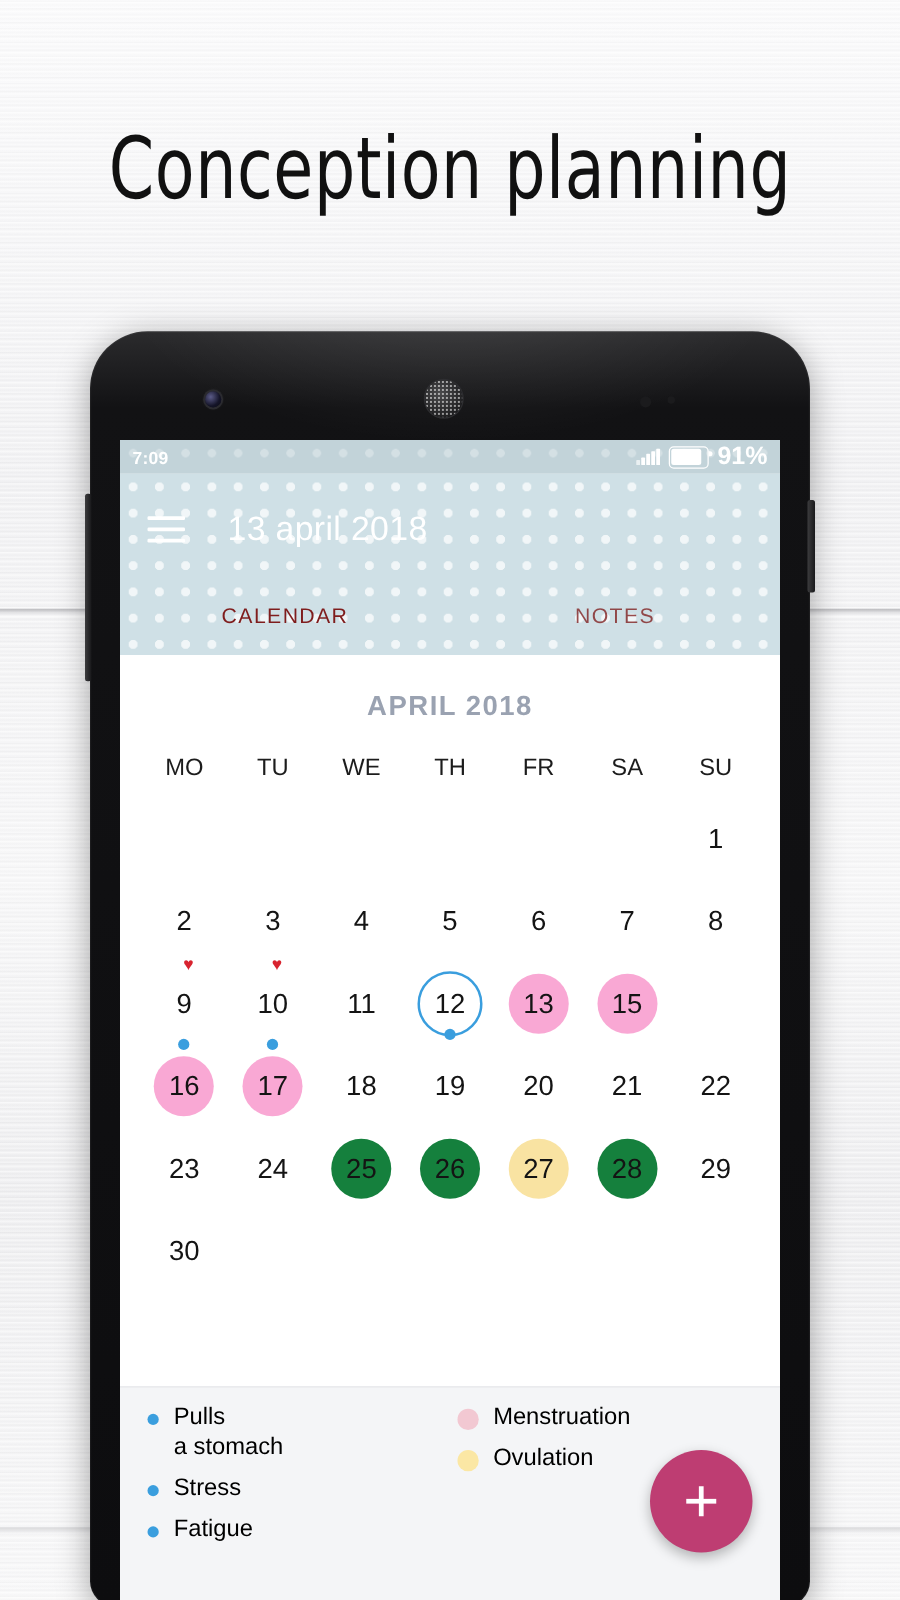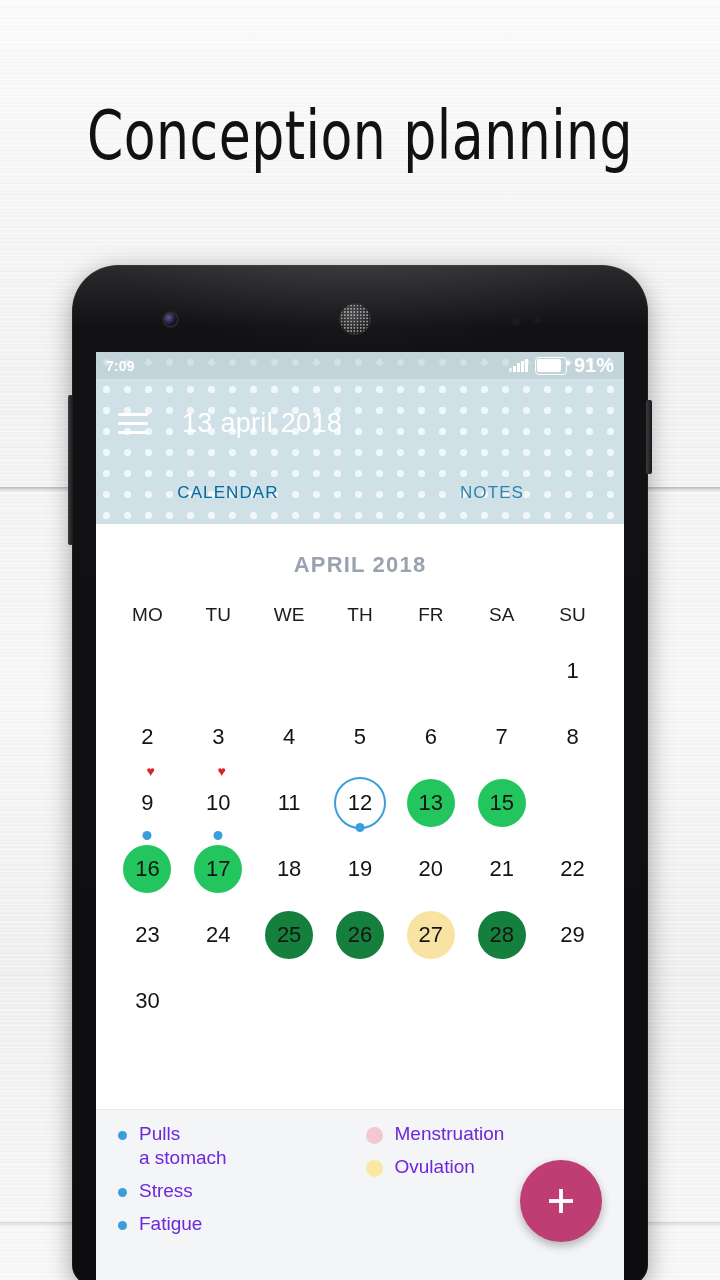--- a/index.html
+++ b/index.html
@@ -196,21 +196,21 @@
     letter-spacing: .3px;
   }
   .tabs {
     position: relative; z-index: 2;
     display: flex;
     height: 52px;
   }
   .tab {
     flex: 1;
     display: flex; align-items: center; justify-content: center;
-    color: #0369a1;
+    color: #7f1d1d;
     font-size: 17px;
     letter-spacing: 1.1px;
     cursor: pointer;
   }
   .tab.inactive { opacity: .78; }
 
   
   .calendar-card {
     background: #ffffff;
     padding: 0 16px;
@@ -243,21 +243,21 @@
   .day-circle {
     width: 48px; height: 48px;
     border-radius: 50%;
     display: flex; align-items: center; justify-content: center;
     font-size: 22px;
     color: #141414;
     position: relative;
     cursor: pointer;
   }
   .day-circle.empty { cursor: default; }
-  .day-circle.menstruation { background: #22c55e; }
+  .day-circle.menstruation { background: #f9a8d4; }
   .day-circle.ovulation-light { background: #15803d; }
   .day-circle.ovulation-strong { background: #f9e3a2; }
   .day-circle.selected { border: 2.2px solid #3a9ede; }
   .marker-heart {
     position: absolute;
     top: -15px; left: 50%;
     transform: translateX(-10%);
     color: #d8232f;
     font-size: 14px;
     line-height: 1;
@@ -303,21 +303,21 @@
     margin-top: 9px;
   }
   .legend-dot.big {
     width: 17px; height: 17px;
     margin-top: 5px;
   }
   .legend-dot.pink   { background: #f2c8d2; }
   .legend-dot.yellow { background: #fbe7a4; }
   .legend-text {
     font-size: 19px;
-    color: #6d28d9;
+    color: #000000;
     line-height: 1.26;
   }
   .legend-text .line2 { display: block; }
 
   .fab {
     position: absolute;
     right: 22px;
     bottom: 40px;
     width: 82px; height: 82px;
     border-radius: 50%;

